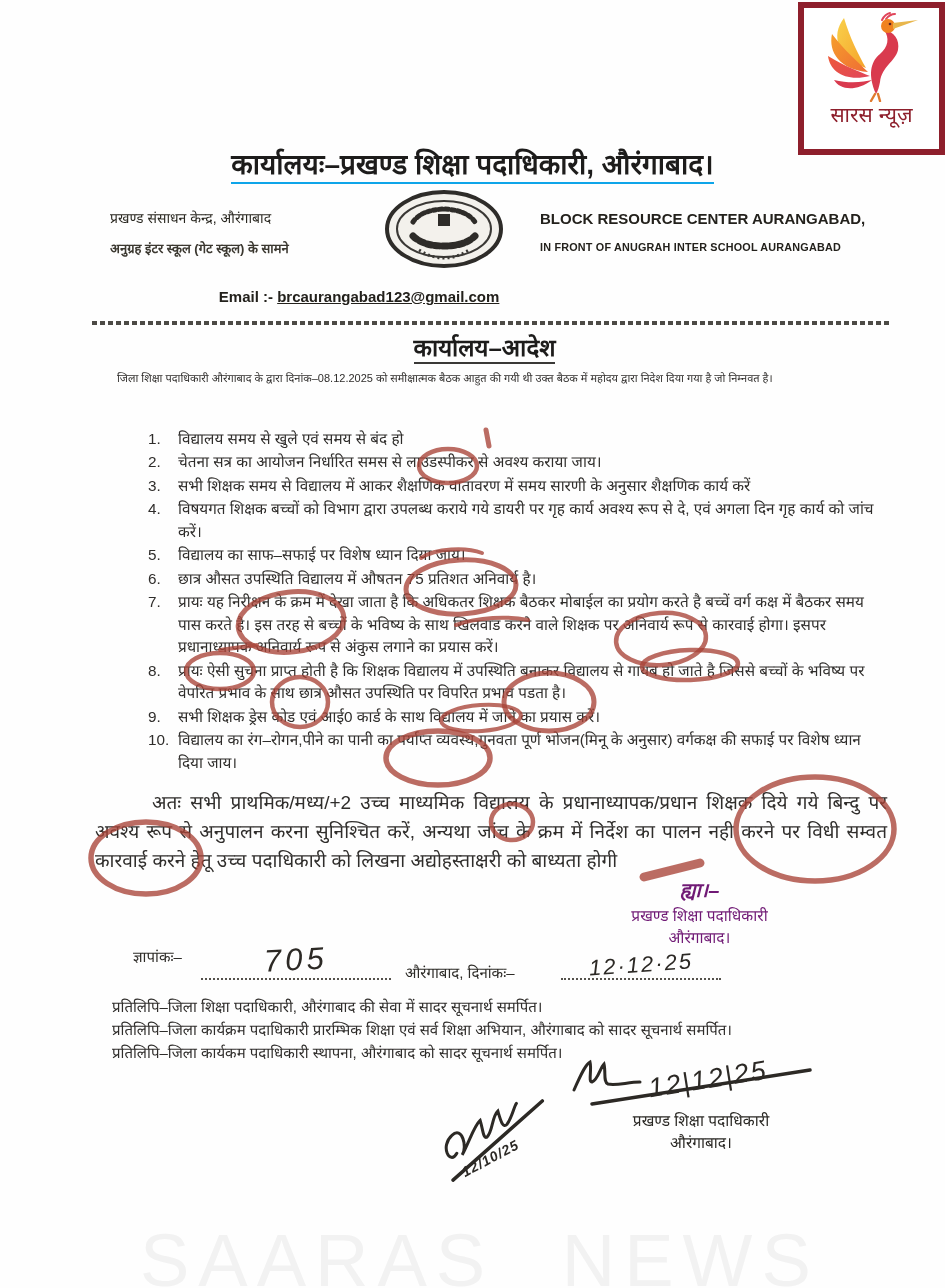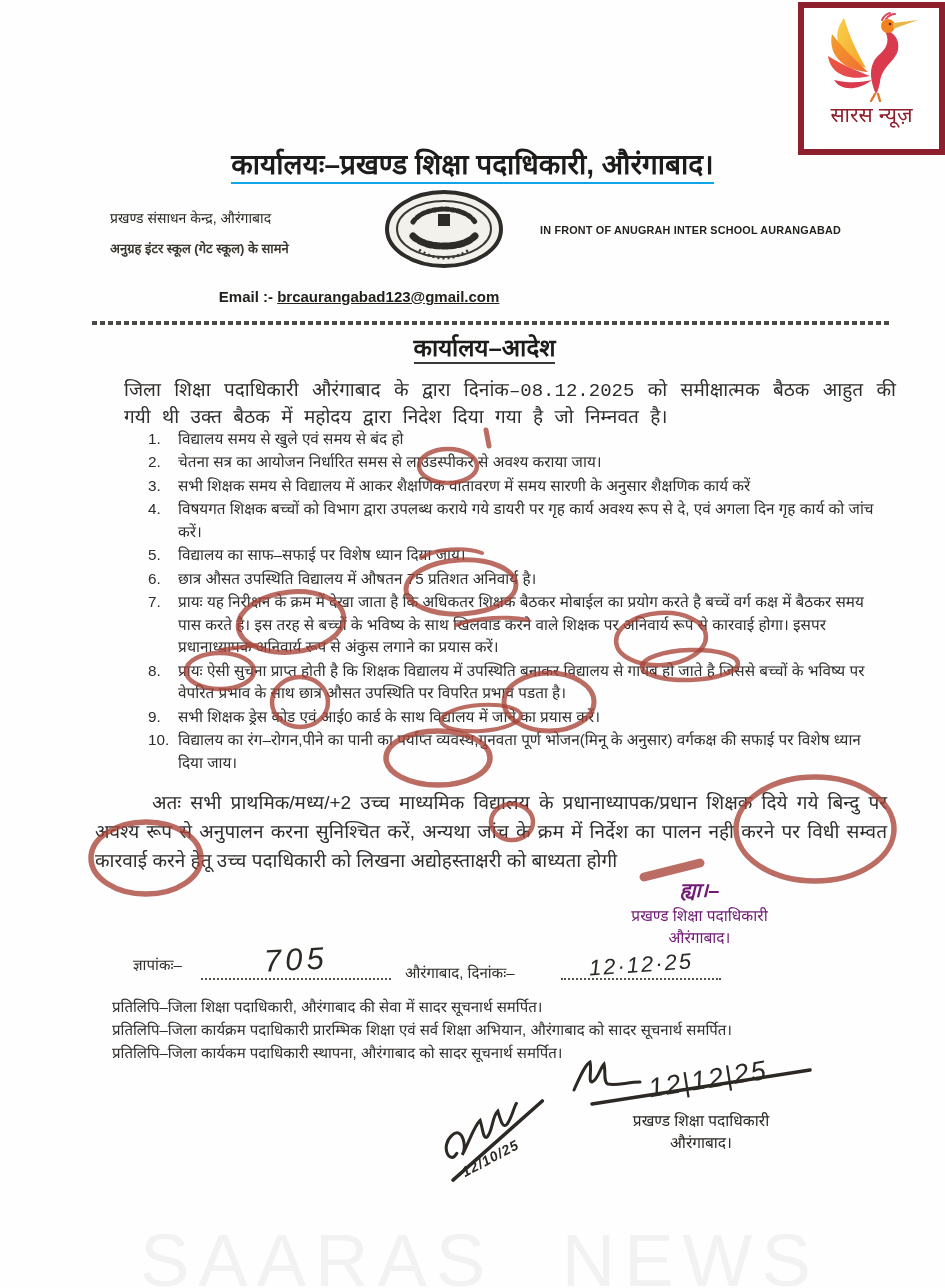--- a/index.html
+++ b/index.html
@@ -46,40 +46,40 @@
     position:absolute;top:321px;left:92px;width:800px;height:4px;
     background:repeating-linear-gradient(90deg,#4c4a45 0 5px,transparent 5px 8px);
   }
   .order-heading{
     position:absolute;top:330px;left:0;width:100%;text-align:center;
     font-size:24px;font-weight:bold;color:#1d1c1b;margin:0;padding-left:12px;
   }
   .order-heading span{border-bottom:2px solid #3a3937;padding-bottom:1px;}
   .intro{
     position:absolute;top:366px;left:112px;width:772px;
-    font-size:19px;line-height:1.4;text-align:justify;margin:12px;font-family:Liberation Mono, monospace;
+    font-size:11px;line-height:1.4;text-align:justify;margin:5px;
   }
   .items{position:absolute;top:428px;left:148px;width:738px;}
   .item{display:flex;font-size:15.3px;line-height:1.47;margin-bottom:1px;}
   .item .num{min-width:30px;flex:0 0 30px;}
   .item .txt{flex:1;}
   .closing{
     position:absolute;top:789px;left:95px;width:792px;
     font-size:19px;line-height:1.52;text-indent:57px;margin:0;text-align:justify;
   }
   .sig-upper{
     position:absolute;left:592px;top:876px;width:215px;text-align:center;
     font-size:15.5px;line-height:1.45;color:#701a75;
   }
   .sig-upper .hast{font-size:20px;font-weight:bold;font-style:italic;margin-bottom:0;}
   .memo-line{
     position:absolute;left:133px;top:938px;width:600px;height:48px;
     font-size:15px;color:#2d2b27;
   }
-  .memo-label{position:absolute;left:0;bottom:12px;}
+  .memo-label{position:absolute;left:0;bottom:20px;}
   .memo-num-wrap{
     position:absolute;left:68px;bottom:6px;width:190px;text-align:center;
     border-bottom:2px dotted #55524c;
   }
   .hand{font-style:italic;color:#2c2925;}
   .hand-705{font-size:31px;letter-spacing:4px;display:inline-block;transform:rotate(-3deg);}
   .memo-mid{position:absolute;left:272px;bottom:4px;}
   .memo-date-wrap{
     position:absolute;left:428px;bottom:6px;width:160px;text-align:center;
     border-bottom:2px dotted #55524c;
@@ -120,20 +120,21 @@
   <svg class="seal" width="122" height="82" viewBox="0 0 122 82">
     <ellipse cx="61" cy="41" rx="57" ry="37" fill="#f3f1ec" stroke="#2e2c29" stroke-width="4"></ellipse>
     <ellipse cx="61" cy="41" rx="47" ry="28" fill="none" stroke="#3a3835" stroke-width="2"></ellipse>
     <path d="M30,34 q8,-12 31,-13 q23,1 31,13" fill="none" stroke="#2e2c29" stroke-width="5" stroke-linecap="round" stroke-dasharray="3 3"></path>
     <rect x="55" y="26" width="12" height="12" fill="#2e2c29"></rect>
     <path d="M30,48 q10,10 31,10 q21,0 31,-10" fill="none" stroke="#2e2c29" stroke-width="7" stroke-linecap="round" stroke-dasharray="5 3"></path>
     <path d="M36,62 q12,8 25,8 q13,0 25,-8" fill="none" stroke="#3a3835" stroke-width="3" stroke-dasharray="2 3"></path>
   </svg>
 
   <div class="hdr-right">
+    <div class="r1">BLOCK RESOURCE CENTER AURANGABAD,</div>
     <div class="r2">IN FRONT OF ANUGRAH INTER SCHOOL AURANGABAD</div>
   </div>
 
   <div class="email-line">
     <span>Email :-</span>
     <span class="email">brcaurangabad123@gmail.com</span>
   </div>
 
   <div class="sep"></div>
 

